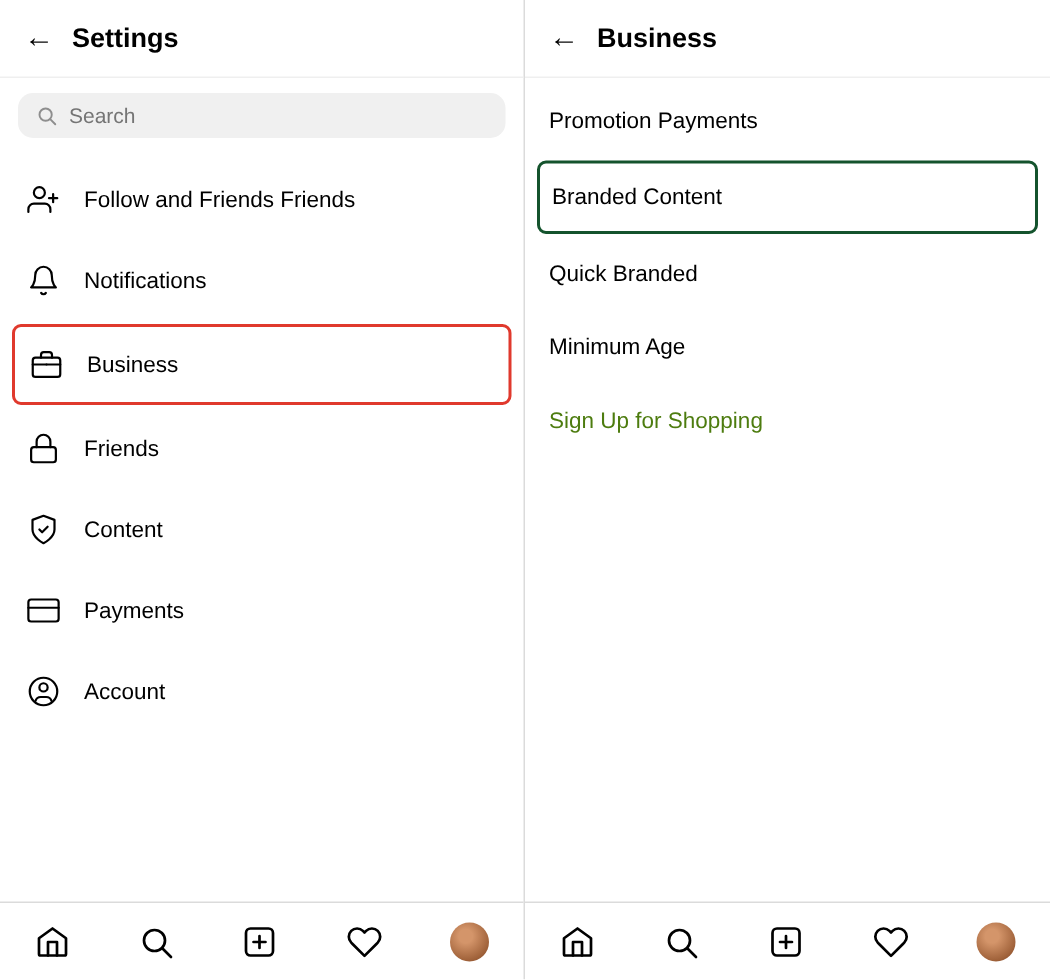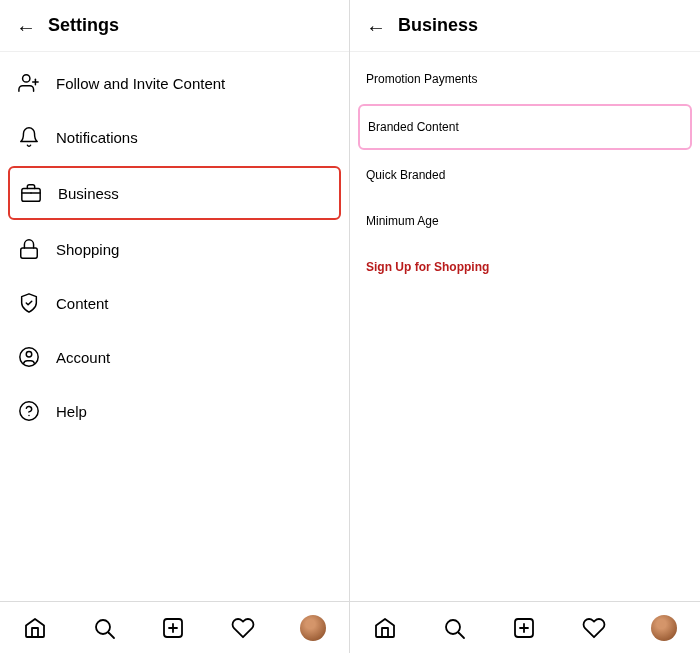--- a/index.html
+++ b/index.html
@@ -137,62 +137,70 @@
     }
 
     
     .right-list {
       flex: 1;
       overflow-y: auto;
       padding: 4px 0;
     }
     .right-item {
       padding: 16px 16px;
-      font-size: 12px;
+      font-size: 15px;
       color: #000;
       cursor: pointer;
       border-bottom: none;
     }
     .right-item.branded {
-      border: 2px solid #f9a8d4;
+      border: 2px solid #14532d;
       border-radius: 6px;
       margin: 2px 8px;
       padding: 14px 8px;
     }
     .right-item.link-color {
-      color: #b91c1c;
-      font-weight: bold;
+      color: #4d7c0f;
     }
 
     
     svg { display: block; }
   </style>
 </head>
 <body>
 
 <div class="left-panel">
 
   <div class="header">
     <span class="header-back">←</span>
     <span class="header-title">Settings</span>
   </div>
 
+  <div class="search-bar">
+    <span class="search-icon-wrap">
+      <svg width="14" height="14" viewBox="0 0 24 24" fill="none" stroke="#8e8e8e" stroke-width="2.2" stroke-linecap="round" stroke-linejoin="round">
+        <circle cx="11" cy="11" r="7"></circle>
+        <line x1="16.5" y1="16.5" x2="22" y2="22"></line>
+      </svg>
+    </span>
+    <input class="search-input" type="text" placeholder="Search" style="">
+  </div>
 
   <div class="menu-list">
 
     <div class="menu-item">
       <span class="menu-icon">
         <svg width="22" height="22" viewBox="0 0 24 24" fill="none" stroke="#000" stroke-width="1.6" stroke-linecap="round" stroke-linejoin="round">
           <path d="M17 21v-2a4 4 0 0 0-4-4H5a4 4 0 0 0-4 4v2"></path>
           <circle cx="9" cy="7" r="4"></circle>
           <line x1="19" y1="8" x2="19" y2="14"></line>
           <line x1="22" y1="11" x2="16" y2="11"></line>
         </svg>
       </span>
-      <span class="menu-label">Follow and Invite Content</span>
+      <span class="menu-label">Follow and Friends Friends</span>
     </div>
 
     <div class="menu-item">
       <span class="menu-icon">
         <svg width="22" height="22" viewBox="0 0 24 24" fill="none" stroke="#000" stroke-width="1.6" stroke-linecap="round" stroke-linejoin="round">
           <path d="M18 8A6 6 0 0 0 6 8c0 7-3 9-3 9h18s-3-2-3-9"></path>
           <path d="M13.73 21a2 2 0 0 1-3.46 0"></path>
         </svg>
       </span>
       <span class="menu-label">Notifications</span>
@@ -210,56 +218,55 @@
       <span class="menu-label">Business</span>
     </div>
 
     <div class="menu-item">
       <span class="menu-icon">
         <svg width="22" height="22" viewBox="0 0 24 24" fill="none" stroke="#000" stroke-width="1.6" stroke-linecap="round" stroke-linejoin="round">
           <rect x="3" y="11" width="18" height="11" rx="2" ry="2"></rect>
           <path d="M7 11V7a5 5 0 0 1 10 0v4"></path>
         </svg>
       </span>
-      <span class="menu-label">Shopping</span>
+      <span class="menu-label">Friends</span>
     </div>
 
     <div class="menu-item">
       <span class="menu-icon">
         <svg width="22" height="22" viewBox="0 0 24 24" fill="none" stroke="#000" stroke-width="1.6" stroke-linecap="round" stroke-linejoin="round">
           <path d="M12 22s8-4 8-10V5l-8-3-8 3v7c0 6 8 10 8 10z"></path>
           <polyline points="9 12 11 14 15 10"></polyline>
         </svg>
       </span>
       <span class="menu-label">Content</span>
     </div>
 
 
+    <div class="menu-item">
+      <span class="menu-icon">
+        <svg width="22" height="22" viewBox="0 0 24 24" fill="none" stroke="#000" stroke-width="1.6" stroke-linecap="round" stroke-linejoin="round">
+          <rect x="1" y="4" width="22" height="16" rx="2" ry="2"></rect>
+          <line x1="1" y1="10" x2="23" y2="10"></line>
+        </svg>
+      </span>
+      <span class="menu-label">Payments</span>
+    </div>
 
     <div class="menu-item">
       <span class="menu-icon">
         <svg width="22" height="22" viewBox="0 0 24 24" fill="none" stroke="#000" stroke-width="1.6" stroke-linecap="round" stroke-linejoin="round">
           <circle cx="12" cy="12" r="10"></circle>
           <circle cx="12" cy="9" r="3"></circle>
           <path d="M6.168 18.849A4 4 0 0 1 10 16h4a4 4 0 0 1 3.834 2.855"></path>
         </svg>
       </span>
       <span class="menu-label">Account</span>
     </div>
 
-    <div class="menu-item">
-      <span class="menu-icon">
-        <svg width="22" height="22" viewBox="0 0 24 24" fill="none" stroke="#000" stroke-width="1.6" stroke-linecap="round" stroke-linejoin="round">
-          <circle cx="12" cy="12" r="10"></circle>
-          <path d="M9.09 9a3 3 0 0 1 5.83 1c0 2-3 3-3 3"></path>
-          <line x1="12" y1="17" x2="12.01" y2="17"></line>
-        </svg>
-      </span>
-      <span class="menu-label">Help</span>
-    </div>
 
     <div class="menu-item">
       
       
     </div>
 
   </div>
 
   <div class="bottom-nav">
     <span class="nav-icon">

